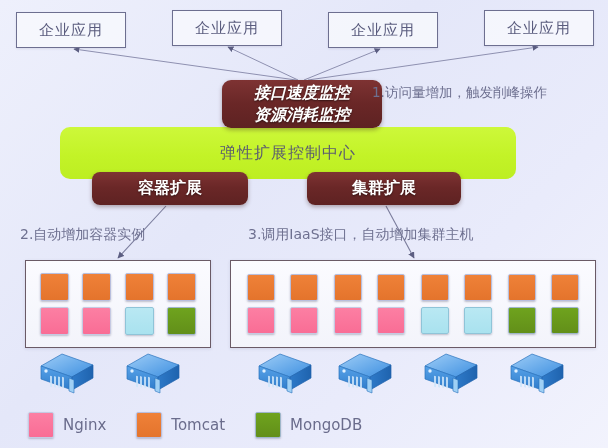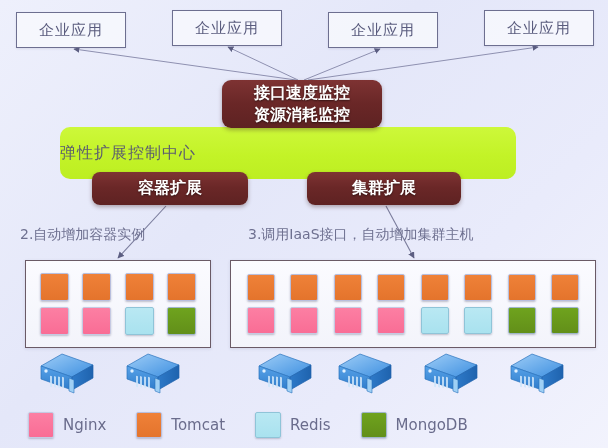--- a/index.html
+++ b/index.html
@@ -28,31 +28,31 @@
   .redbox{
     position:absolute;
     background:linear-gradient(180deg,#7e3333 0%,#6a2727 48%,#5e2222 100%);
     border-radius:9px;
     color:#fff;font-weight:bold;
     display:flex;flex-direction:column;align-items:center;justify-content:center;
     text-shadow:0 1px 2px rgba(0,0,0,.55);
     box-shadow:0 2px 4px rgba(60,30,30,.35);
     z-index:6;
   }
-  #monitor-box{left:222px;top:80px;width:160px;height:48px;font-size:16px;line-height:22px;}
+  #monitor-box{left:222px;top:80px;width:160px;height:48px;font-size:16px;line-height:22px;font-style:italic;}
   #monitor-box span{display:block;}
   #container-scale-box{left:92px;top:172px;width:156px;height:33px;font-size:16px;border-radius:8px;}
   #cluster-scale-box{left:307px;top:172px;width:154px;height:33px;font-size:16px;border-radius:8px;}
 
   
   #control-center{
     position:absolute;left:60px;top:127px;width:456px;height:52px;
     background:linear-gradient(180deg,#cdf83a 0%,#c3f327 55%,#bdee22 100%);
     border-radius:10px;
-    display:flex;align-items:center;justify-content:flex-start;
+    display:flex;align-items:center;justify-content:center;
     color:#5b5d70;font-size:16px;letter-spacing:1px;
     z-index:4;
   }
 
   
   .note{position:absolute;color:#6e7090;font-size:14px;white-space:nowrap;}
   #note1{left:372px;top:84px;z-index:7;font-size:13.5px;}
   #note2{left:20px;top:226px;}
   #note3{left:248px;top:226px;}
 
@@ -117,20 +117,21 @@
   <div class="appbox" style="left:172px;top:10px;width:108px;">
     <span>企业应用</span>
   </div>
   <div class="appbox" style="left:328px;top:12px;width:108px;">
     <span>企业应用</span>
   </div>
   <div class="appbox" style="left:484px;top:10px;width:108px;">
     <span>企业应用</span>
   </div>
 
+  <div class="note" id="note1">1.访问量增加，触发削峰操作</div>
 
   <div class="redbox" id="monitor-box">
     <span>接口速度监控</span>
     <span>资源消耗监控</span>
   </div>
 
   <div id="control-center">
     <span>弹性扩展控制中心</span>
   </div>
 
@@ -350,22 +351,18 @@
   <div id="legend">
       <div class="leg-item">
         <div class="leg-sw c-nginx"></div>
         <div class="leg-tx">Nginx</div>
       </div>
       <div class="leg-item">
         <div class="leg-sw c-tomcat"></div>
         <div class="leg-tx">Tomcat</div>
       </div>
       <div class="leg-item">
-        <div class="leg-sw c-redis"></div>
-        <div class="leg-tx">Redis</div>
-      </div>
-      <div class="leg-item">
         <div class="leg-sw c-mongo"></div>
         <div class="leg-tx">MongoDB</div>
       </div>
     </div>
 
 </div>
 
 </body></html>

